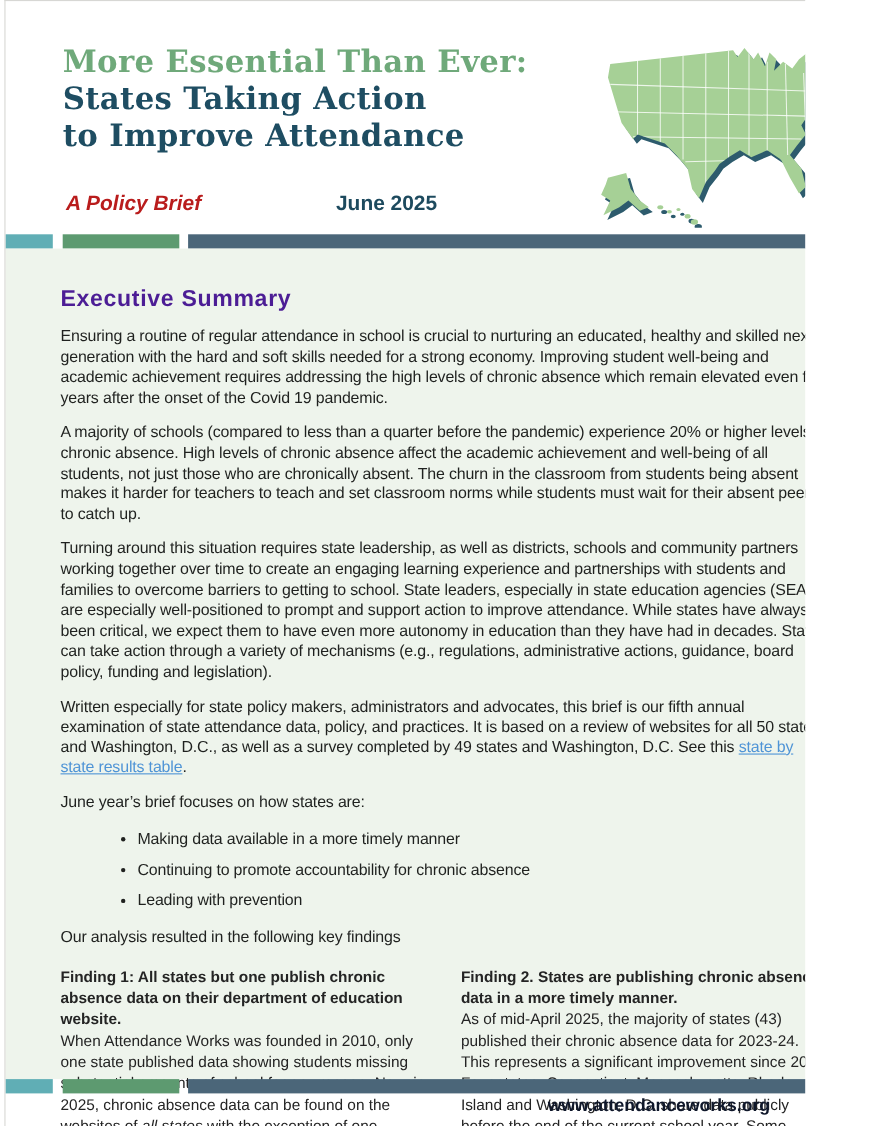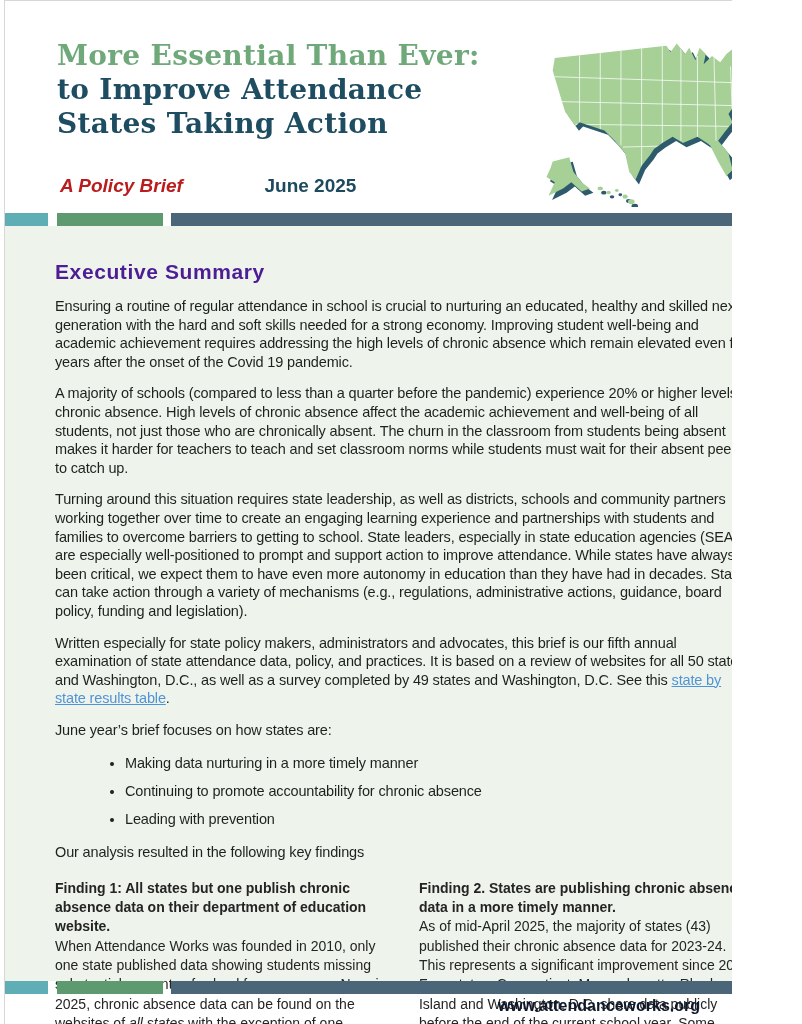--- a/index.html
+++ b/index.html
@@ -28,21 +28,21 @@
   .doc-title .t-green { color:#6fa97a; display:block; }
   .doc-title .t-dark  { color:#1e4d62; display:block; }
 
   .subtitle-row { position:absolute; left:55px; top:174px; width:400px; }
   .policy-brief {
     display:inline-block; width:200px;
     font-style:italic; font-weight:bold; font-size:19px; color:#b91c1c;
   }
   .brief-date {
     display:inline-block;
-    font-weight:bold; font-size:19px; color:#1d4a5e;
+    font-weight:bold; font-size:19px; color:#1d4a5e;margin-left:41px;
   }
 
   .map-wrap { position:absolute; top:24px; right:16px; width:258px; height:182px; }
 
   
   .bar { position:absolute; left:0; width:802px; height:13px; }
   .bar-top { top:213px; }
   .bar-bottom { top:981px; }
   .bar .seg { position:absolute; top:0; height:13px; }
   .seg-teal  { left:5px;   width:43px;  background:#60aeb5; }
@@ -95,22 +95,22 @@
 </style>
 </head>
 <body>
 
 <div class="page">
   <div class="page-frame"></div>
 
   <div class="header">
     <h1 class="doc-title">
       <span class="t-green">More Essential Than Ever:</span>
+      <span class="t-dark">States Taking Action</span>
       <span class="t-dark">to Improve Attendance</span>
-      <span class="t-dark">States Taking Action</span>
     </h1>
 
     <div class="subtitle-row">
       <span class="policy-brief">A Policy Brief</span>
       <span class="brief-date">June 2025</span>
     </div>
 
     <div class="map-wrap">
       <svg width="258" height="182" viewBox="0 0 230 176">
         <defs>
@@ -181,21 +181,21 @@
 
     <p class="body-p">Ensuring a routine of regular attendance  in school is crucial to nurturing an educated, healthy and skilled next generation with the hard and soft skills needed for a strong economy. Improving student well-being and academic achievement requires addressing  the high levels of chronic absence which remain elevated even five years after the onset of the Covid 19 pandemic.</p>
     <p class="body-p">A majority of schools (compared to less than a quarter before the pandemic) experience 20% or higher levels of chronic absence. High levels of chronic absence affect the academic achievement and well-being of all students, not just those who are chronically absent.  The churn in the classroom from students being absent makes it harder for teachers to teach and set classroom norms while students must wait for their absent peers to catch up.</p>
     <p class="body-p">Turning around this situation requires state leadership, as well as districts, schools and community partners working together over time to create an engaging learning  experience and partnerships with  students and families to overcome barriers to getting to school.  State leaders, especially in state education agencies (SEAs) are especially well-positioned to prompt and support action to improve attendance.  While states have always been critical, we expect them to have even more autonomy in education than they have had in decades. States can take action through a variety of mechanisms (e.g., regulations, administrative actions, guidance, board policy, funding and legislation).</p>
 
     <p class="body-p"><span>Written especially for state policy makers, administrators and advocates, this brief is our fifth annual examination of state attendance data, policy, and practices.  It is based on a review of websites for all 50 states and Washington, D.C., as well as a survey completed by 49 states and Washington, D.C. See this </span><a class="inline-link">state by state results table</a><span>.</span></p>
 
     <p class="body-p">June year’s brief focuses on how states are:</p>
 
     <ul class="focus-list">
-      <li>Making data nurturing in a more timely manner</li>
+      <li>Making data available in a more timely manner</li>
       <li>Continuing to promote accountability for chronic absence</li>
       <li>Leading with prevention</li>
     </ul>
 
     <p class="body-p">Our analysis resulted in the following key findings</p>
 
     <div class="findings-row">
       <div class="finding-col col1">
         <span class="finding-heading">Finding 1: All states but one publish chronic absence data on their department of education website.</span>
         <span class="finding-body"><br><span>When Attendance Works was founded in 2010, only one state  published data showing students missing substantial amounts of school for any reason. Now, in 2025, chronic absence data can be found on the websites of </span><span class="ital">all states</span><span> with the exception of one.</span></span>

